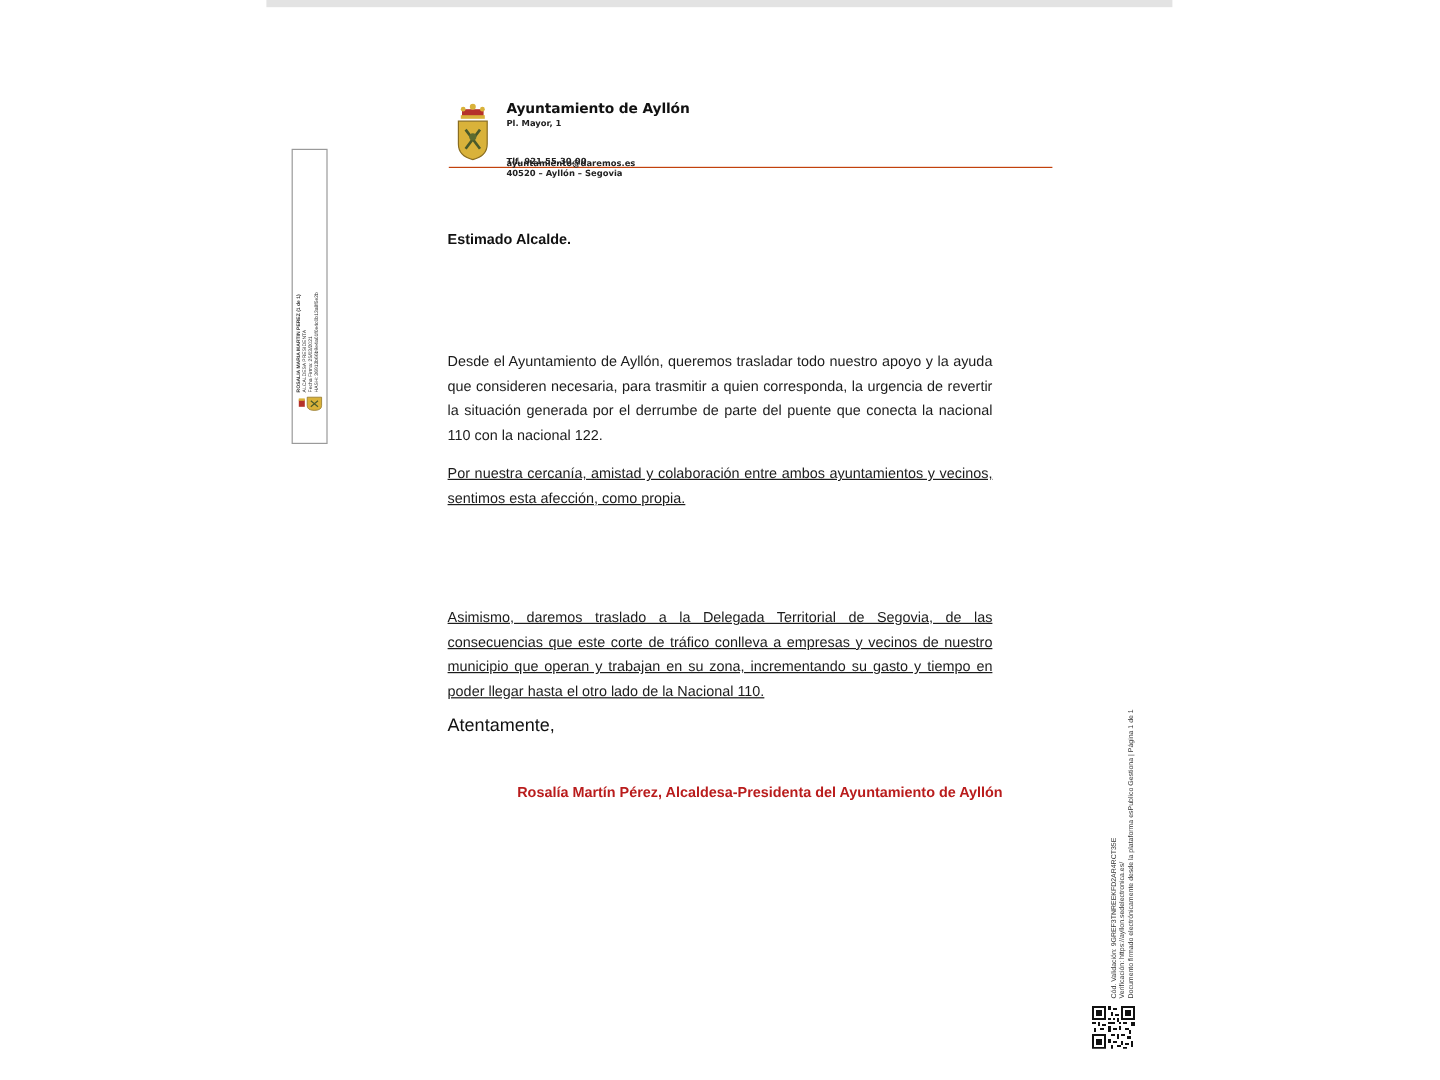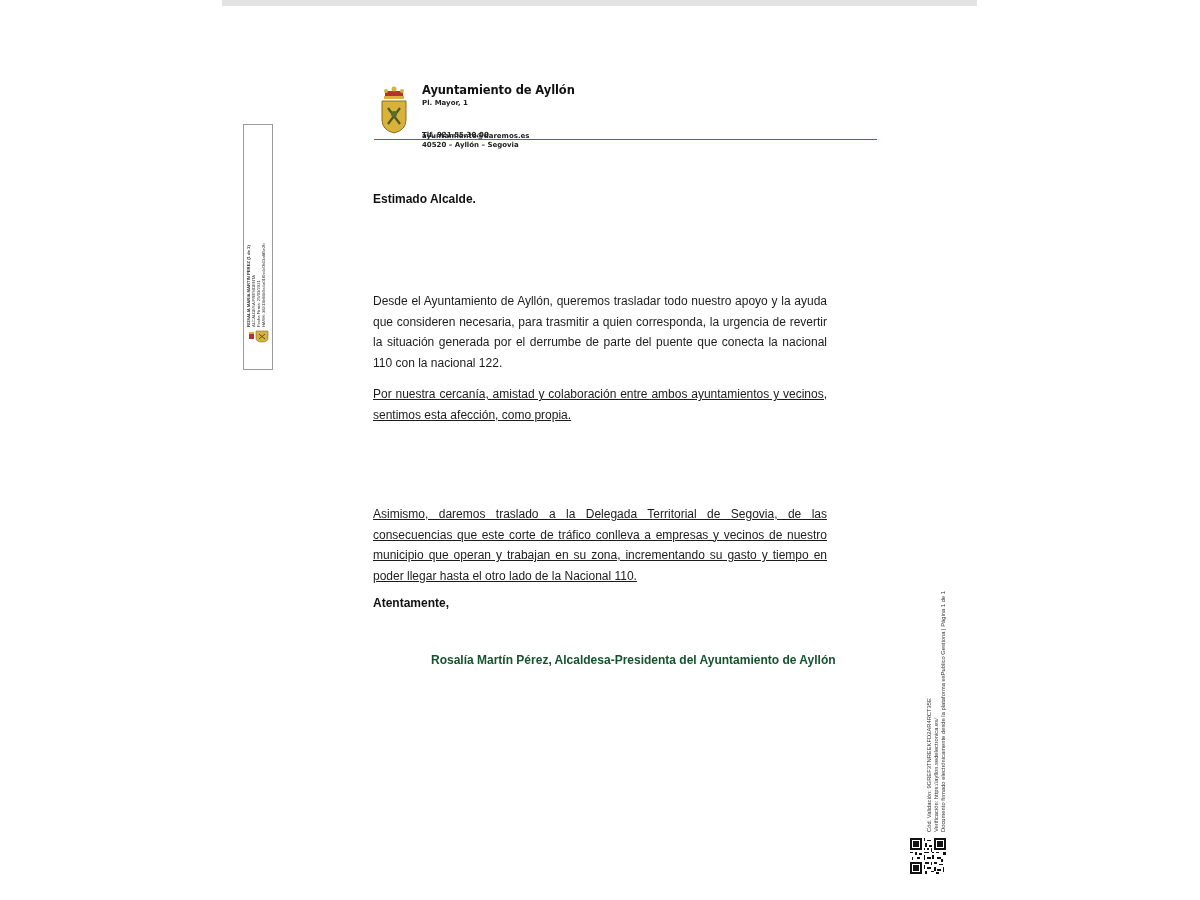--- a/index.html
+++ b/index.html
@@ -91,31 +91,31 @@
     }
     .p1 { top: 247px; margin-top: 44px; }
     .p2 { top: 337px; }
     .p3 { top: 384px; text-decoration: underline; }
     .p4 { top: 455px; }
     .p5 { top: 504px; text-decoration: underline; }
     .closing {
       position: absolute;
       left: 373px;
       top: 596px;
-      font-size: 12px;
-      font-weight: bold;
+      font-size: 15px;
+      font-weight: normal;
       color: #111;
     }
     .signature {
       position: absolute;
       left: 401px;
       top: 653px;
       font-size: 12px;
       font-weight: bold;
-      color: #14532d;
+      color: #b91c1c;
       white-space: nowrap;
       padding-left: 30px;
     }
 
     
     .stamp {
       position: absolute;
       left: 243px;
       top: 124px;
       width: 30px;

